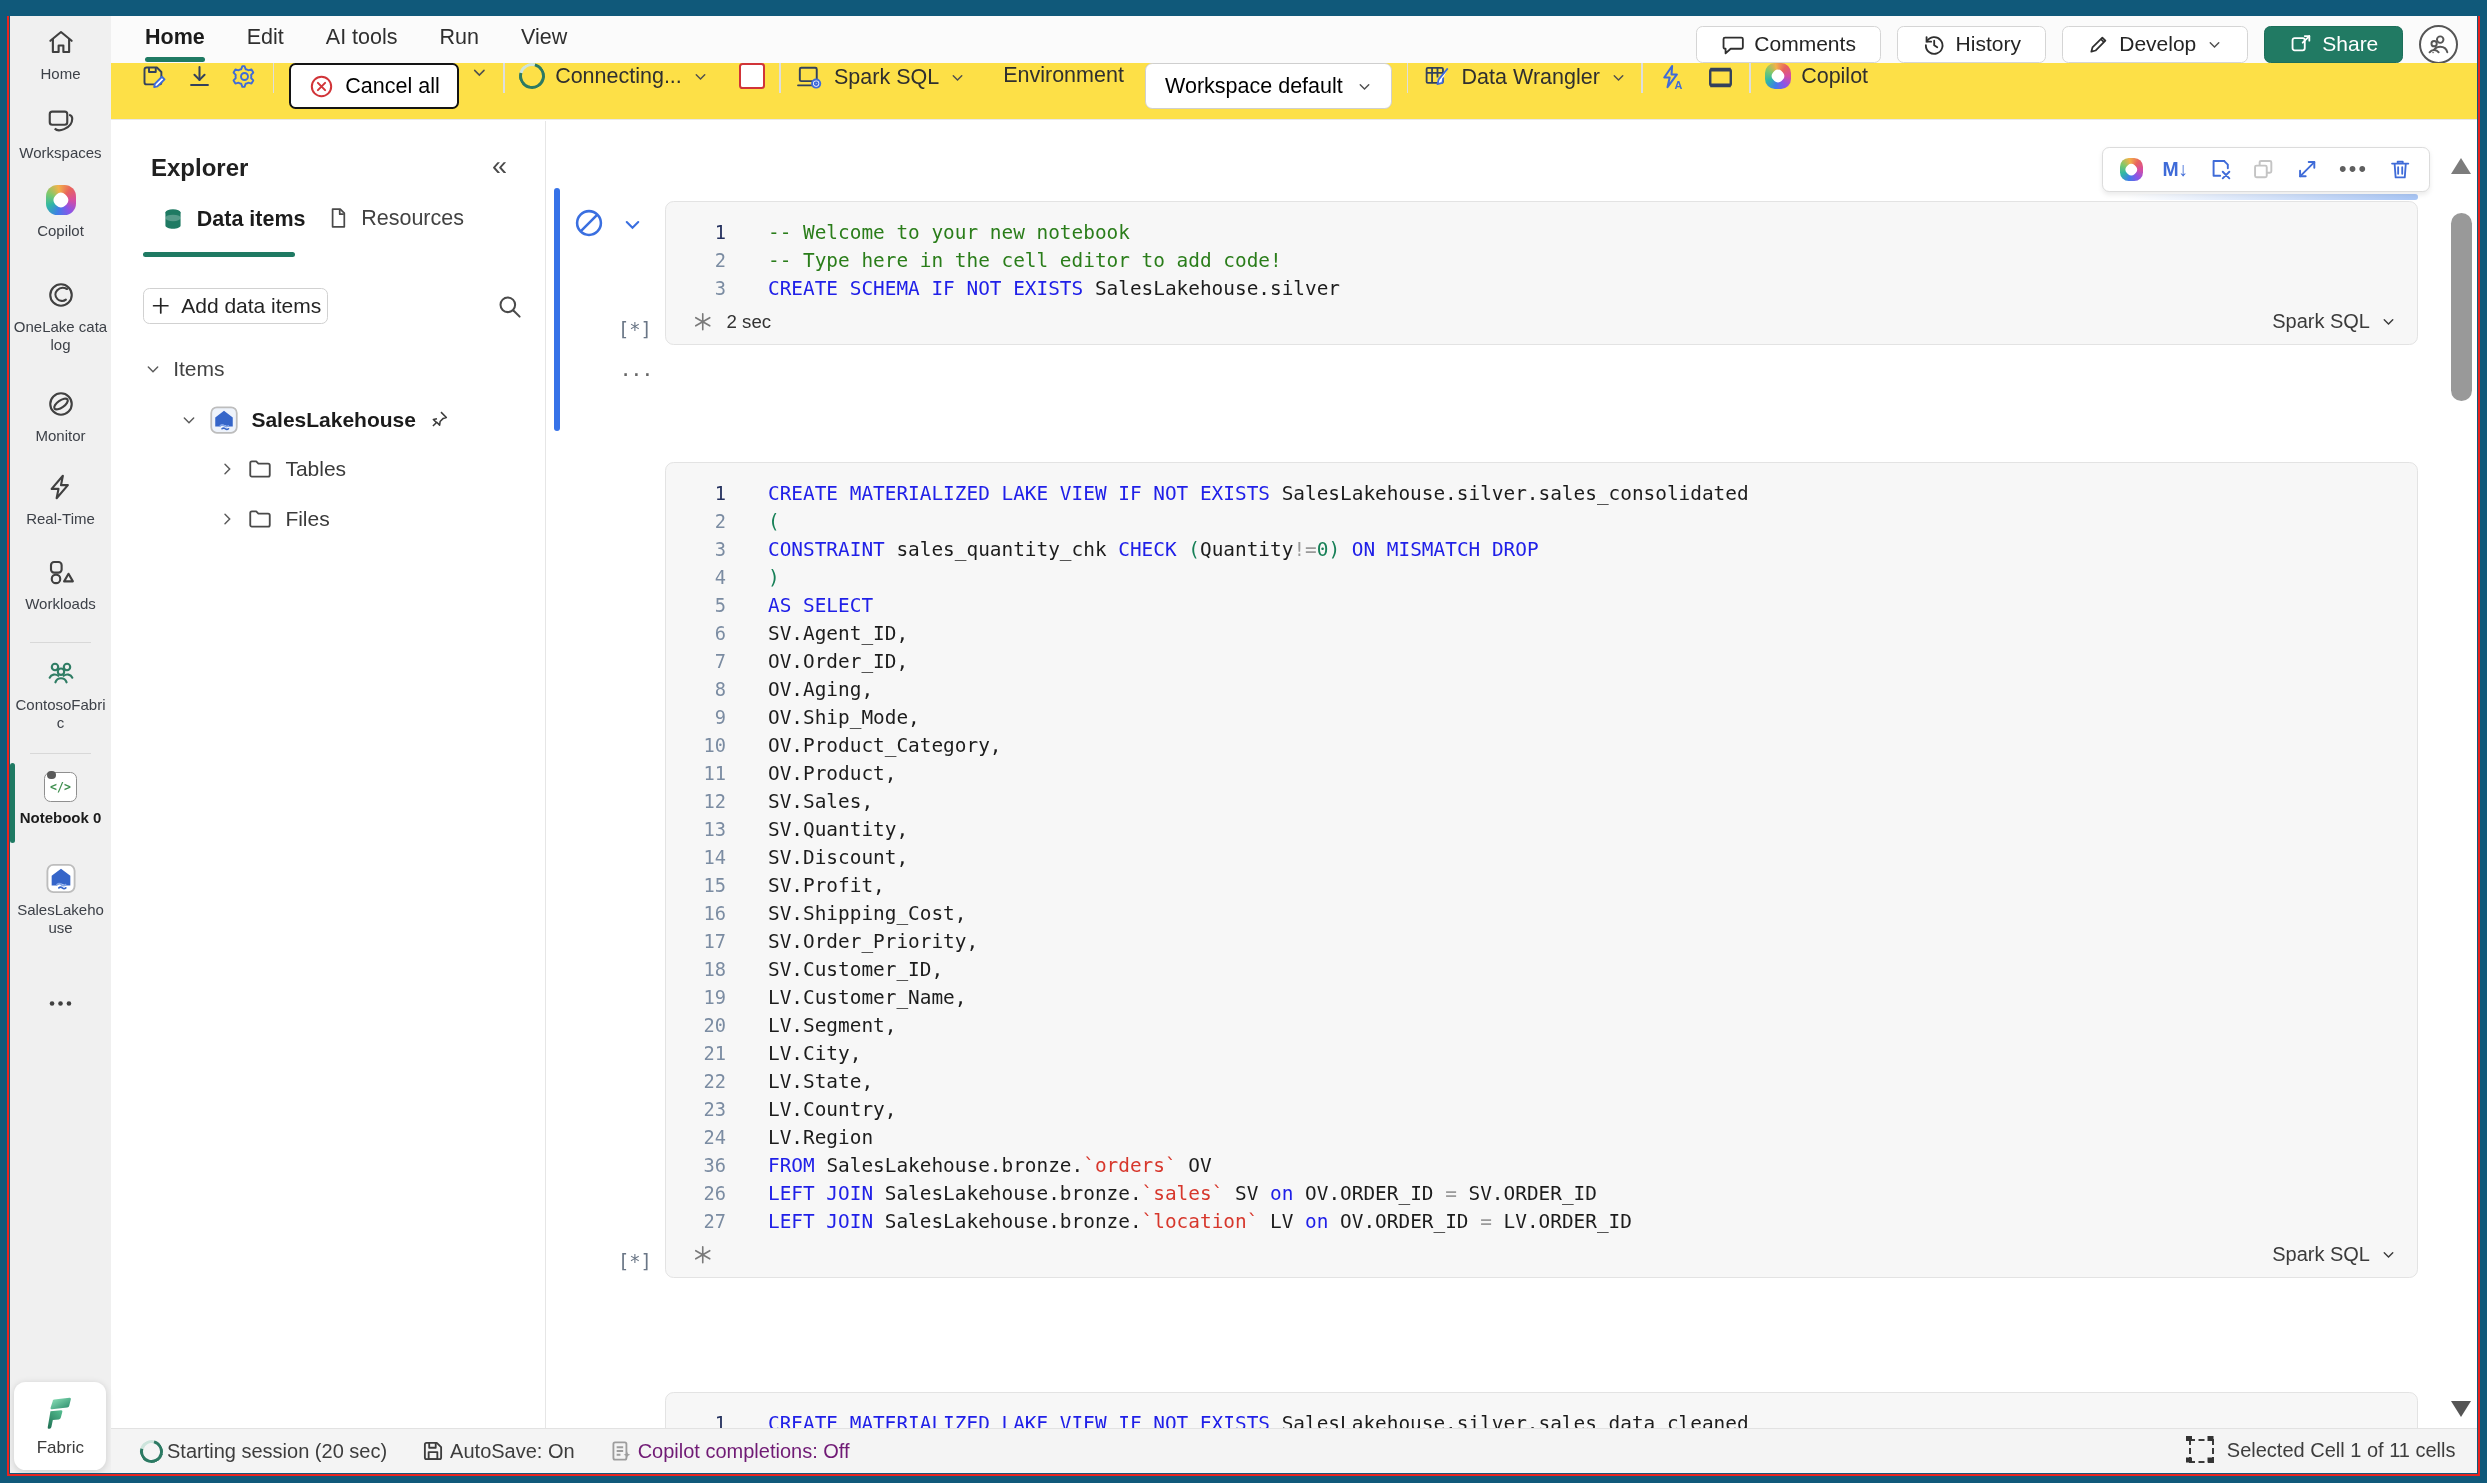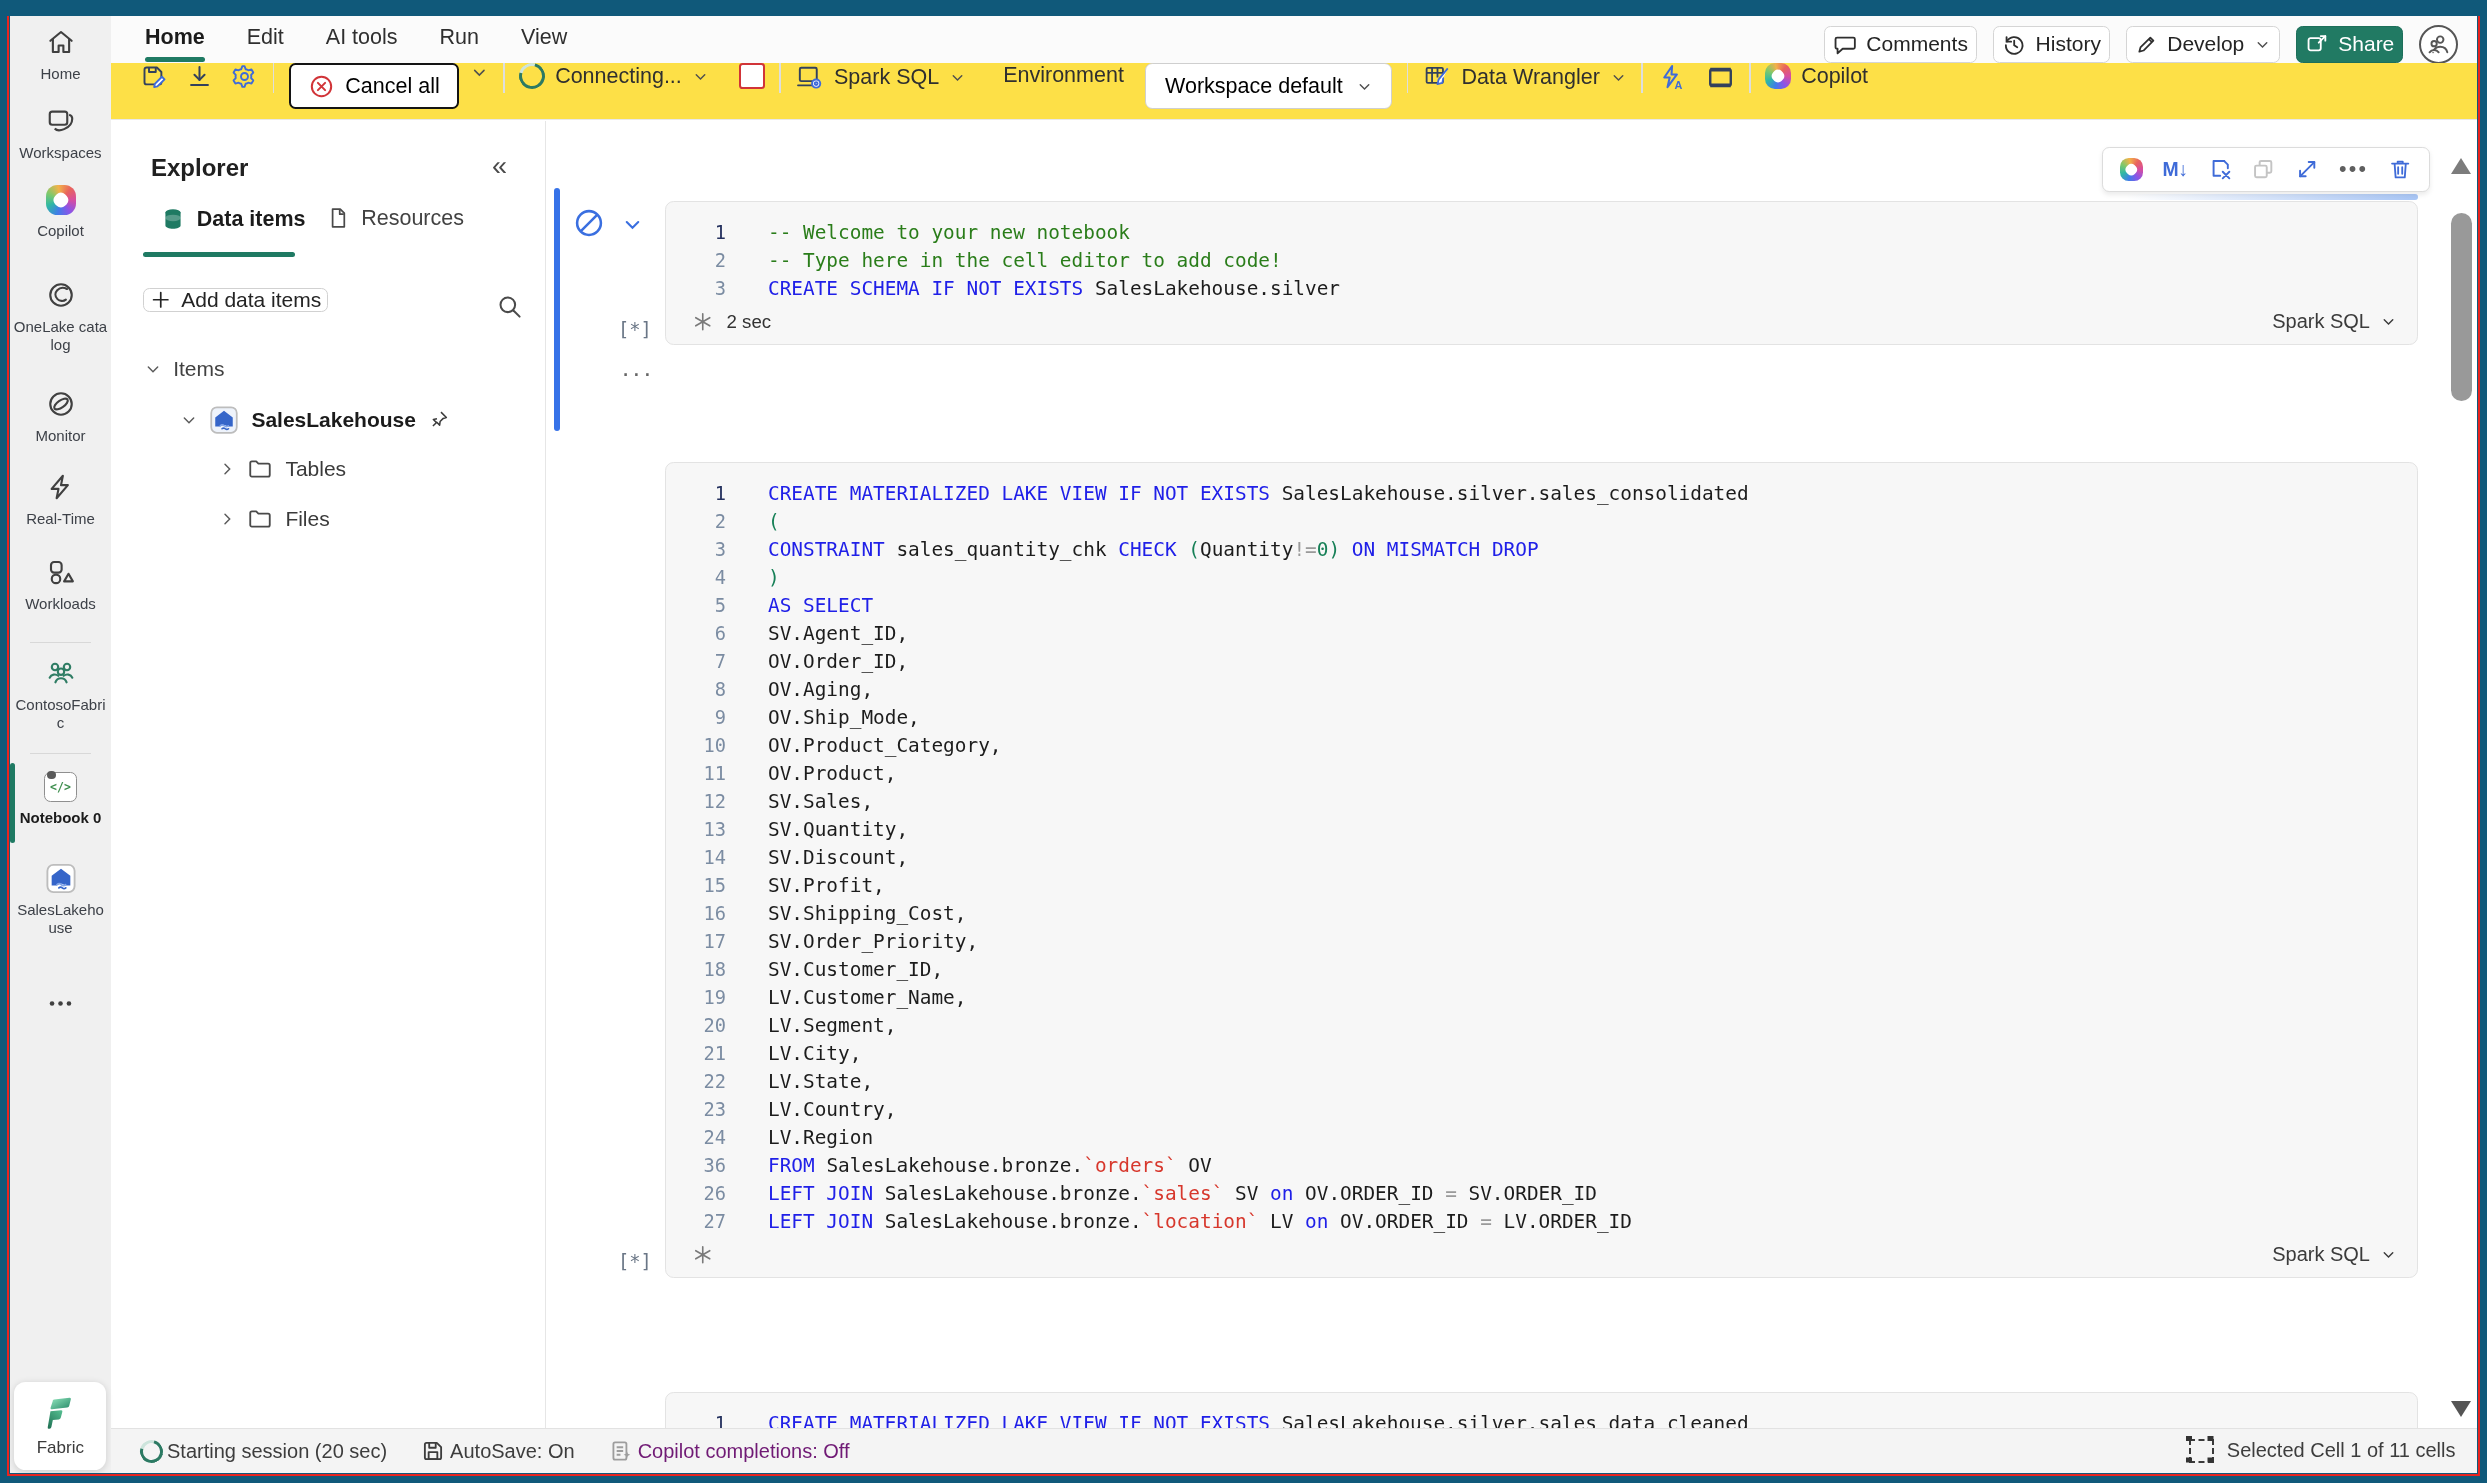--- a/index.html
+++ b/index.html
@@ -26,21 +26,21 @@
   .fabric-card{position:absolute;left:4.3px;bottom:2.9px;width:92px;height:88px;background:#fff;border-radius:11.5px;box-shadow:0 1.4px 7.2px rgba(0,0,0,.14);display:flex;flex-direction:column;align-items:center;justify-content:center;gap:5.7px;cursor:pointer}
   .fabric-card .lbl{font-size:17px;color:#3a3a3a}
 
   
   .menubar{position:absolute;left:101px;right:0;top:0;height:47px;background:#fbfbfb;display:flex;align-items:flex-start;padding:8.6px 18.7px 0 34px}
   .menu-items{display:flex;gap:42px;font-size:21.5px;color:#2f2f2f}
   .menu-item{position:relative;cursor:pointer;padding-bottom:7.2px}
   .menu-item.active{font-weight:bold;color:#1b1b1b}
   .menu-item.active::after{content:"";position:absolute;left:0;right:0;bottom:-5.7px;height:5px;border-radius:2.9px;background:#1f7a63}
   .mb-right{margin-left:auto;display:flex;align-items:center;gap:16px}
-  .btn{height:37px;border:1.4px solid #d5d5d5;border-radius:6.5px;background:#fff;display:inline-flex;align-items:center;gap:9.3px;padding:0 8px;font-size:21px;color:#242424;cursor:pointer;white-space:nowrap}
+  .btn{height:37px;border:1.4px solid #d5d5d5;border-radius:6.5px;background:#fff;display:inline-flex;align-items:center;gap:9.3px;padding:0 24px;font-size:21px;color:#242424;cursor:pointer;white-space:nowrap}
   .btn.share{background:#217a63;border-color:#1d6f5a;color:#fff}
   .avatar{width:39px;height:39px;border-radius:50%;border:2.2px solid #565656;color:#565656;display:flex;align-items:center;justify-content:center;cursor:pointer;background:#fff}
 
   
   .toolbar{position:absolute;left:101px;right:0;top:47px;height:57px;background:#fde047;border-bottom:1.4px solid #e8e8e8;display:flex;align-items:flex-start;padding-left:29px;font-size:21.5px;color:#2f2f2f}
   .tdiv{width:1.4px;height:30px;background:#dedede;margin:0 14.4px;flex:none}
   .tbtn{display:flex;align-items:center;gap:10px;cursor:pointer;white-space:nowrap}
   .tico{color:#33415c;cursor:pointer}
   .tico.blue{color:#3f6bd8}
   .cancel-btn{border:2.5px solid #141414;border-radius:6.5px;height:46px;padding:0 17px;display:flex;gap:10.8px;align-items:center;background:#fff;font-size:21.5px;cursor:pointer}
@@ -51,21 +51,21 @@
   .chev{color:#4f4f4f}
 
   
   .content{position:absolute;left:101px;right:0;top:105px;bottom:45px;background:#fff;overflow:hidden}
   .explorer{position:absolute;left:0;top:0;width:435px;height:100%;background:#fff;border-right:1.4px solid #e6e6e6}
   .exp-title{position:absolute;left:40px;top:33px;font-size:24px;font-weight:bold;color:#202020}
   .exp-collapse{position:absolute;left:381px;top:30px;font-size:27px;color:#4a4a4a;cursor:pointer}
   .tab{position:absolute;display:flex;align-items:center;gap:10.8px;font-size:21.5px;cursor:pointer}
   .tab.active{font-weight:bold;color:#1b1b1b}
   .tab-underline{position:absolute;left:32px;top:131px;width:152px;height:5px;background:#1f7a63;border-radius:2.9px}
-  .add-btn{position:absolute;left:32px;top:167px;width:185px;height:24px;border:1.4px solid #d1d1d1;border-radius:6.5px;background:#fff;display:flex;align-items:center;justify-content:center;gap:10px;font-size:21px;color:#242424;cursor:pointer}
+  .add-btn{position:absolute;left:32px;top:167px;width:185px;height:36px;border:1.4px solid #d1d1d1;border-radius:6.5px;background:#fff;display:flex;align-items:center;justify-content:center;gap:10px;font-size:21px;color:#242424;cursor:pointer}
   .exp-search{position:absolute;left:385px;top:172px;color:#4a4a4a;cursor:pointer}
   .tree-row{position:absolute;display:flex;align-items:center;gap:12.2px;font-size:21px;color:#3a3a3a;cursor:pointer;white-space:nowrap}
   .tree-row b{color:#1b1b1b}
   .tchev{color:#5a5a5a}
   .lh-ico{width:30px;height:30px}
 
   
   .notebook{position:absolute;left:435px;right:0;top:0;bottom:0;background:#fff}
   .sel-bar{position:absolute;left:8px;top:67px;width:5.7px;height:243px;border-radius:3.6px;background:#3672e8}
   .run-cancel{position:absolute;left:26px;top:85px;color:#3a6fe0;cursor:pointer}

